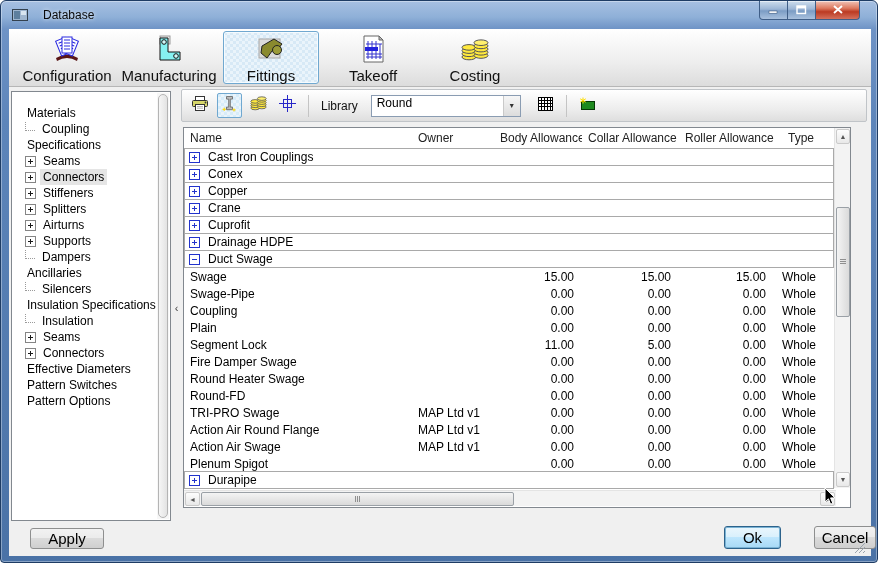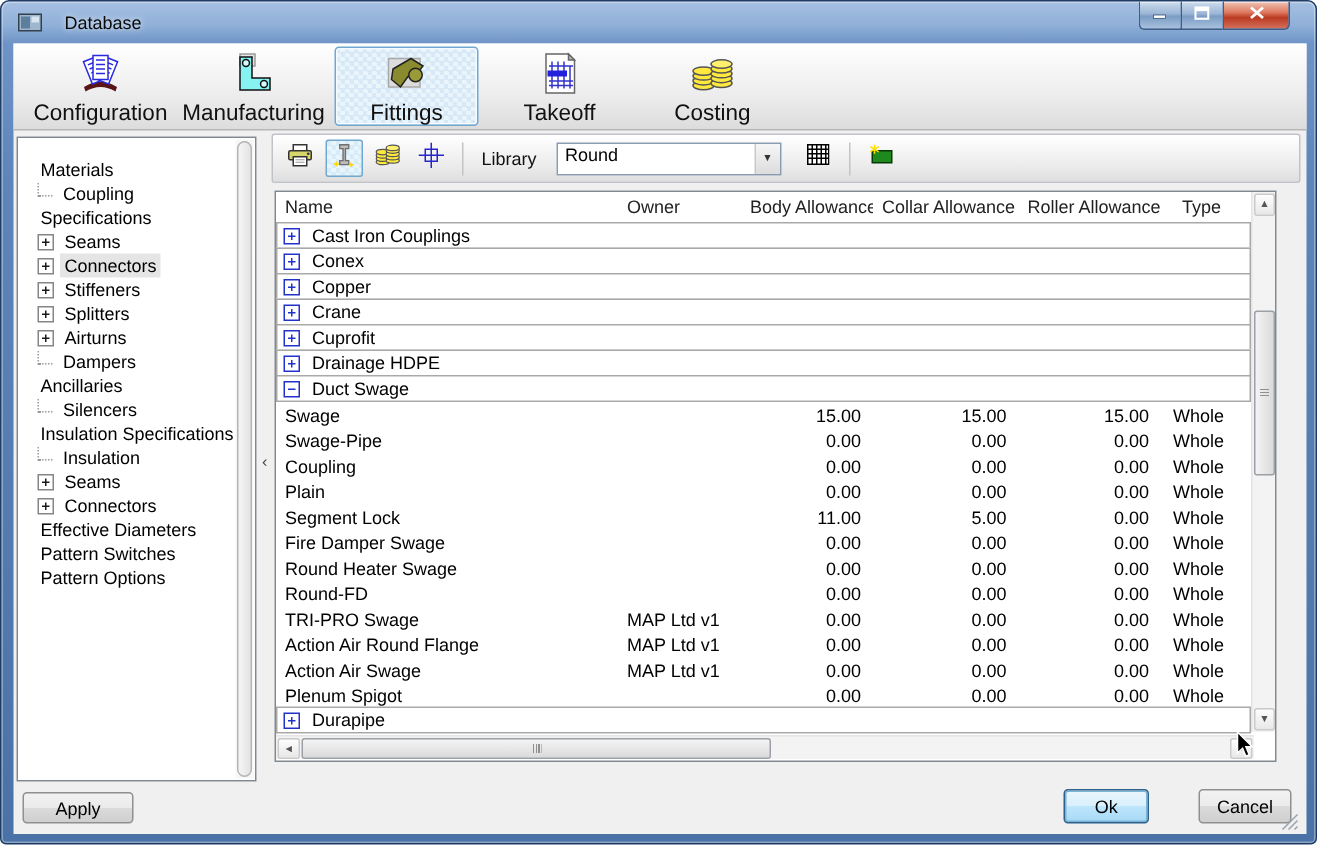--- a/index.html
+++ b/index.html
@@ -86,22 +86,22 @@
   .vthumb { position:absolute; left:1px; width:14px; top:79px; height:110px; border:1px solid #9aa0a6; border-radius:2px; background:linear-gradient(90deg,#f4f4f4,#dadada); }
   .vthumb::after { content:""; position:absolute; left:3px; right:3px; top:50%; transform:translateY(-50%); height:6px;
     background:repeating-linear-gradient(180deg,#8f8f8f 0 1px,transparent 1px 2px); }
   .hsb { position:absolute; left:0; top:362px; width:652px; height:16px; background:#f3f3f3; border-top:1px solid #e4e4e4; }
   .hsb .lf { left:1px; top:1px; width:15px; height:14px; } .hsb .rt { right:1px; top:1px; width:15px; height:14px; }
   .hthumb { position:absolute; left:17px; top:1px; width:313px; height:14px; border:1px solid #9aa0a6; border-radius:2px; background:linear-gradient(#f4f4f4,#dadada); }
   .hthumb::after { content:""; position:absolute; top:3px; bottom:3px; left:50%; transform:translateX(-50%); width:6px;
     background:repeating-linear-gradient(90deg,#8f8f8f 0 1px,transparent 1px 2px); }
 
   
-  .btn { position:absolute; font-family:"Liberation Sans",sans-serif; font-size:12px; color:#000; display:flex; align-items:center; justify-content:center;
-    border:1px solid #8e8f8f; border-radius:3px; background:linear-gradient(#f2f2f2,#ebebeb 50%,#dbdbdb 50%,#cfcfcf); padding:4px; }
+  .btn { position:absolute; font-family:"Liberation Sans",sans-serif; font-size:15px; color:#000; display:flex; align-items:center; justify-content:center;
+    border:1px solid #8e8f8f; border-radius:3px; background:linear-gradient(#f2f2f2,#ebebeb 50%,#dbdbdb 50%,#cfcfcf); padding:4px;margin-left:15px; }
   #apply { left:6px; top:499px; width:74px; height:21px; }
   #ok { left:700px; top:497px; width:57px; height:23px; border-color:#2c628b;
     background:linear-gradient(#eaf6fd,#d9f0fc 50%,#bee6fd 50%,#a7d9f5); box-shadow:0 0 0 1px #7ab3d4 inset; }
   #cancel { left:790px; top:497px; width:62px; height:23px; }
   .grip { position:absolute; right:10px; bottom:7px; width:15px; height:15px; }
   .cursor { position:absolute; left:822px; top:486px; width:14px; height:20px; pointer-events:none; }
 </style>
 </head>
 <body>
 
@@ -236,20 +236,24 @@
     <span class="texp exp"></span>
     <span class="tlabel">Stiffeners</span>
   </div>
           <div class="titem lv1">
     <span class="texp exp"></span>
     <span class="tlabel">Splitters</span>
   </div>
           <div class="titem lv1">
     <span class="texp exp"></span>
     <span class="tlabel">Airturns</span>
+  </div>
+          <div class="titem lv1">
+    <span class="texp exp"></span>
+    <span class="tlabel">Supports</span>
   </div>
           <div class="titem lv1">
     <span class="texp lleaf"></span>
     <span class="tlabel">Dampers</span>
   </div>
           <div class="titem lv0">
 
     <span class="tlabel">Ancillaries</span>
   </div>
           <div class="titem lv1">

